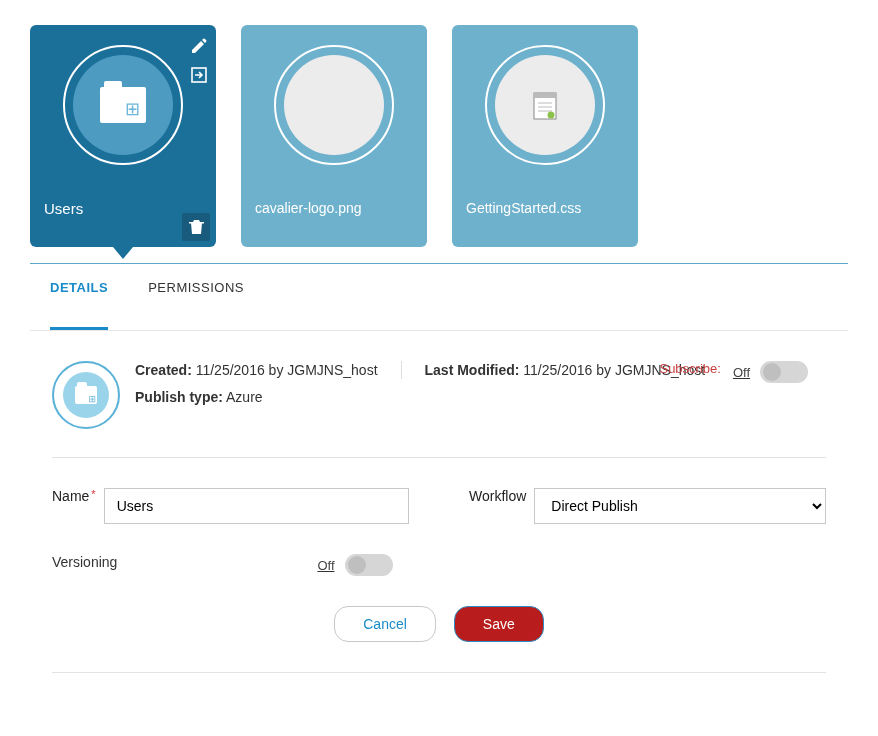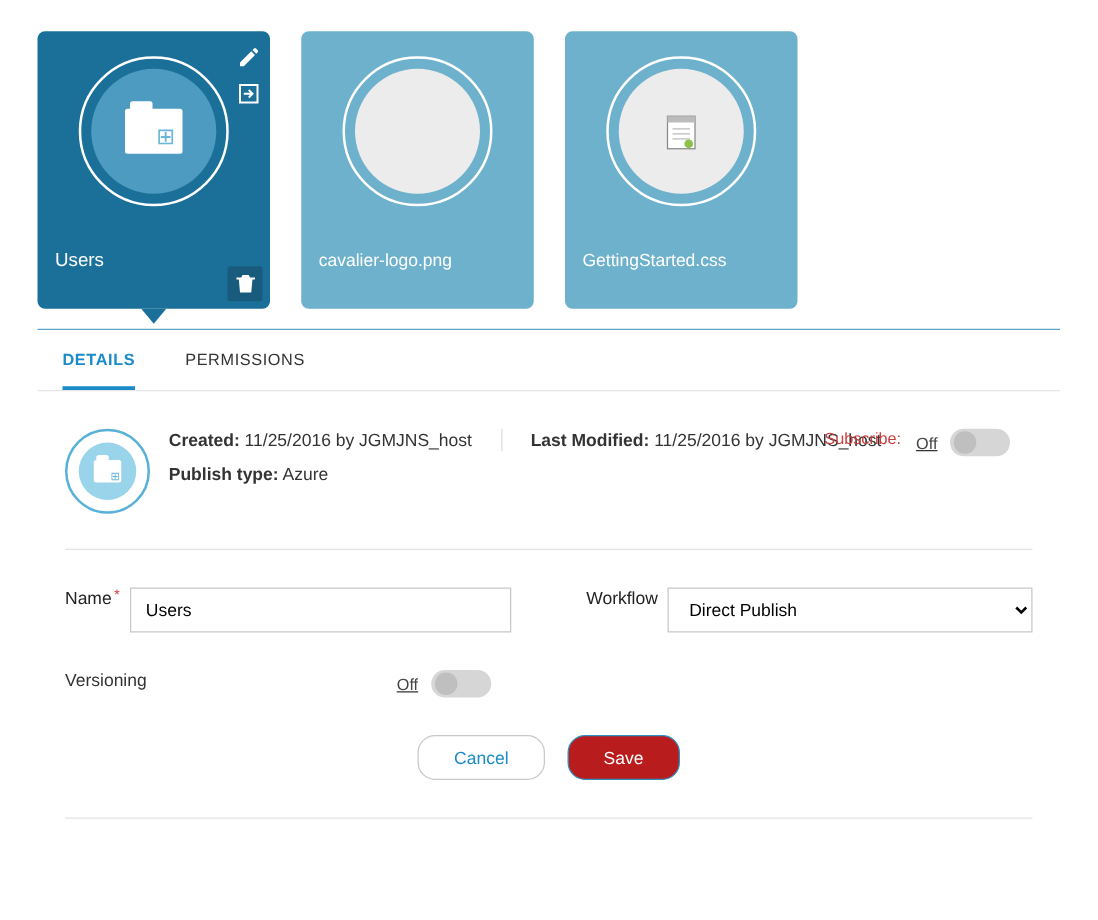--- a/index.html
+++ b/index.html
@@ -22,21 +22,21 @@
     .arrow-down { width:0; height:0; border-left:10px solid transparent; border-right:10px solid transparent; border-top:12px solid #1b709a; position:absolute; bottom:-12px; left:50%; transform:translateX(-50%); }
     .hr-top { border:none; border-top:1px solid #5ba7ca; margin-top:16px; }
 
     
     .folder-ic { width:46px; height:36px; background:#fff; position:relative; border-radius:2px; }
     .folder-ic::before { content:""; position:absolute; top:-6px; left:4px; width:18px; height:8px; background:#fff; border-radius:2px 2px 0 0; }
     .folder-ic .win { color:#6cb7d9; font-size:18px; position:absolute; right:6px; bottom:3px; }
 
     
     .tabs { display:flex; gap:40px; padding:16px 20px 0; border-bottom:1px solid #e6e6e6; }
-    .tab { font-size:13px; letter-spacing:0.5px; padding-bottom:14px; cursor:pointer; }
+    .tab { font-size:13px; letter-spacing:0.5px; padding-bottom:32px; cursor:pointer; }
     .tab.active { color:#1a8bc8; border-bottom:3px solid #1a8bc8; font-weight:600; }
 
     
     .details-wrap { padding:30px 22px 0; }
     .dhdr { display:flex; align-items:flex-start; gap:15px; position:relative; }
     .mini-circle { width:68px; height:68px; border-radius:50%; border:2px solid #59b1d8; display:flex; align-items:center; justify-content:center; }
     .mini-circle .inner { width:46px; height:46px; border-radius:50%; background:#99d4eb; display:flex; align-items:center; justify-content:center; }
     .mini-circle .inner .mf { width:22px; height:18px; background:#fff; border-radius:2px; position:relative; }
     .mini-circle .inner .mf::before { content:""; position:absolute; top:-4px; left:2px; width:10px; height:5px; background:#fff; border-radius:2px 2px 0 0; }
     .mini-circle .inner .mf .win-sm { color:#6cb7d9; font-size:9px; position:absolute; right:1px; bottom:0; }

